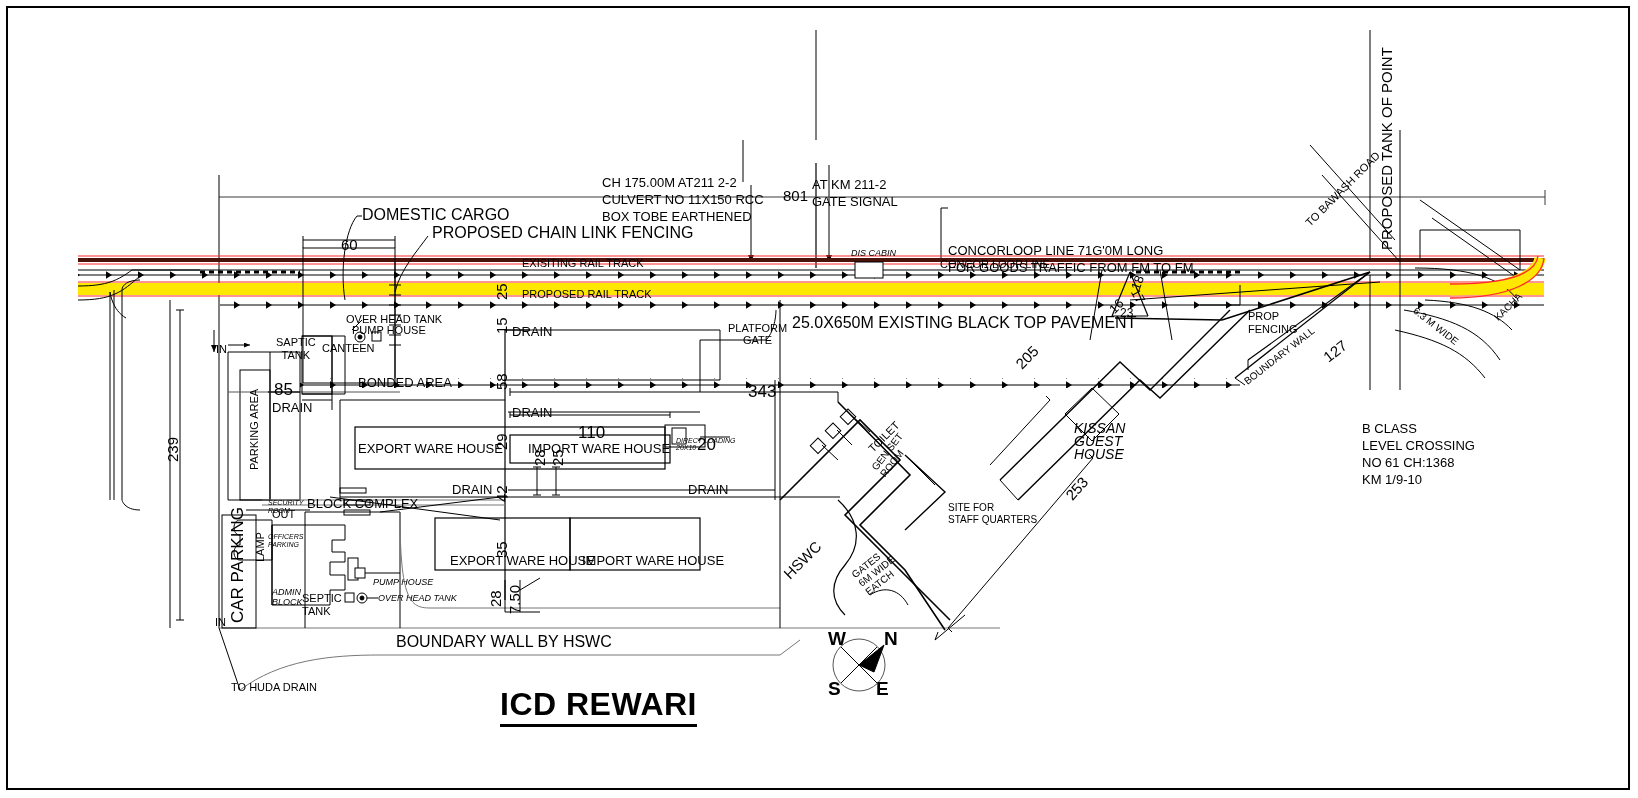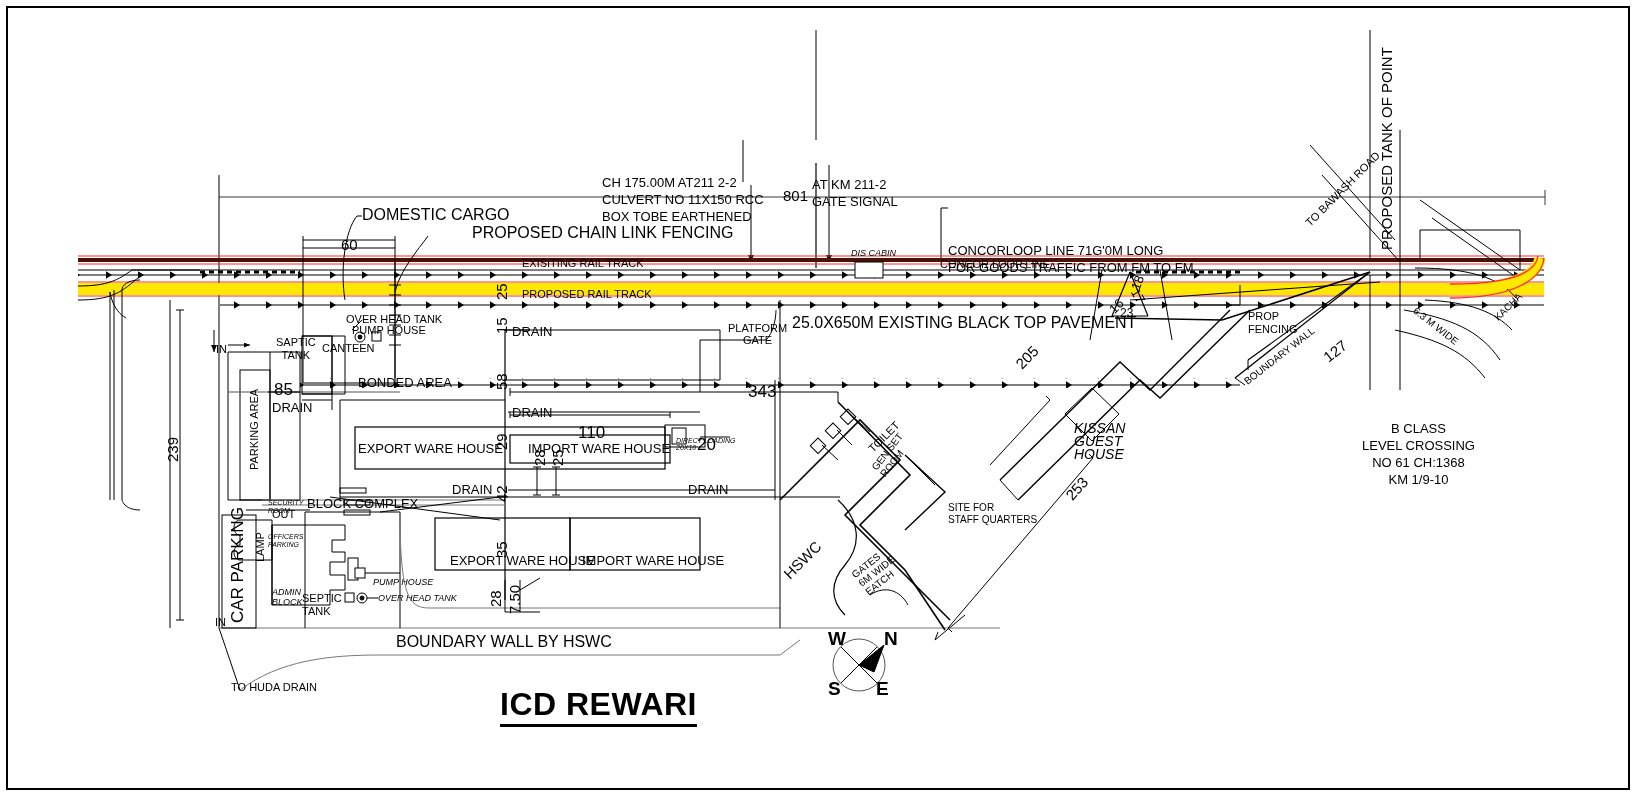--- a/index.html
+++ b/index.html
@@ -315,21 +315,21 @@
     <div style="white-space:pre-line;">AT KM 211-2
 GATE SIGNAL</div>
   </div>
 
   <div class="t note" style="left:948px;top:208px;">
     <div style="white-space:pre-line;">CONCORLOOP LINE 71G'0M LONG
 FOR GOODS TRAFFIC FROM FM TO FM</div>
   </div>
 
   <div class="t big" style="left:362px;top:206px;">DOMESTIC CARGO</div>
-  <div class="t big" style="left:432px;top:224px;margin-left:40px;">PROPOSED CHAIN LINK FENCING</div>
+  <div class="t big" style="left:432px;top:224px;">PROPOSED CHAIN LINK FENCING</div>
 
   <div class="t dim" style="left:783px;top:187px;">801</div>
   <div class="t dim" style="left:341px;top:236px;">60</div>
 
   <div class="t lbl-sm" style="left:522px;top:257px;">EXISITING RAIL TRACK</div>
   <div class="t lbl-sm" style="left:522px;top:288px;">PROPOSED RAIL TRACK</div>
   <div class="t lbl-sm" style="left:940px;top:258px;">CONCOR LOOP LINE</div>
   <div class="t lbl-xs" style="left:851px;top:249px;font-size:9px;">DIS CABIN</div>
 
   <div class="t big" style="left:792px;top:290px;margin-top:24px;">25.0X650M EXISTING BLACK TOP PAVEMENT</div>
@@ -407,21 +407,21 @@
     <div style="white-space:pre-line;">KISSAN
 GUEST
 HOUSE</div>
   </div>
   <div class="t lbl-sm" style="left:1248px;top:284px;line-height:13px;font-size:11px;">
     <div style="white-space:pre-line;">PROP
 FENCING</div>
   </div>
 
   <div class="t note" style="left:1362px;top:386px;">
-    <div style="white-space:pre-line;text-align:center;">B CLASS
+    <div style="white-space:pre-line;">B CLASS
 LEVEL CROSSING
 NO 61 CH:1368
 KM 1/9-10</div>
   </div>
 
   <div class="t lbl rot90" style="left:1378px;top:250px;font-size:15px;transform-origin:left top;">PROPOSED TANK OF POINT</div>
 
   <div class="t lbl-sm rot45" style="left:1303px;top:220px;font-size:11px;transform-origin:left top;">TO BAWASH ROAD</div>
 
   <div class="t lbl-sm rot45" style="left:1492px;top:315px;font-size:10px;transform-origin:left top;">KACHA</div>

